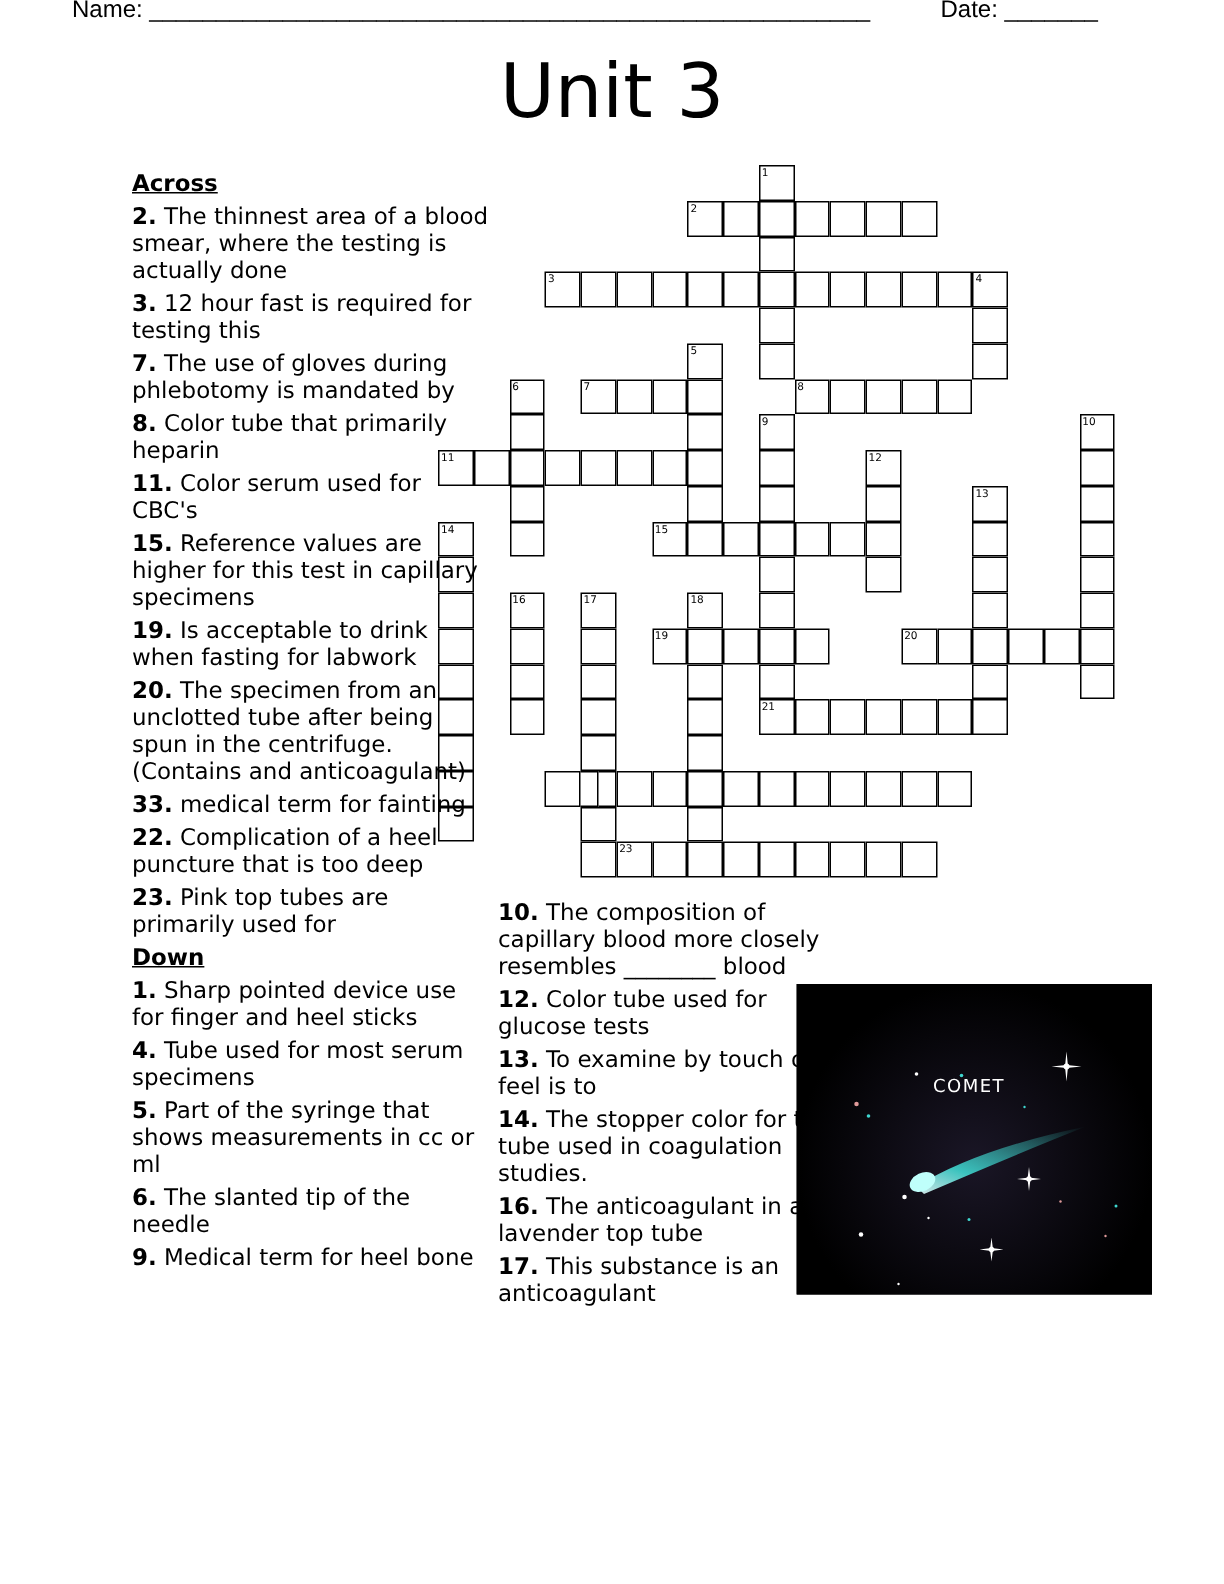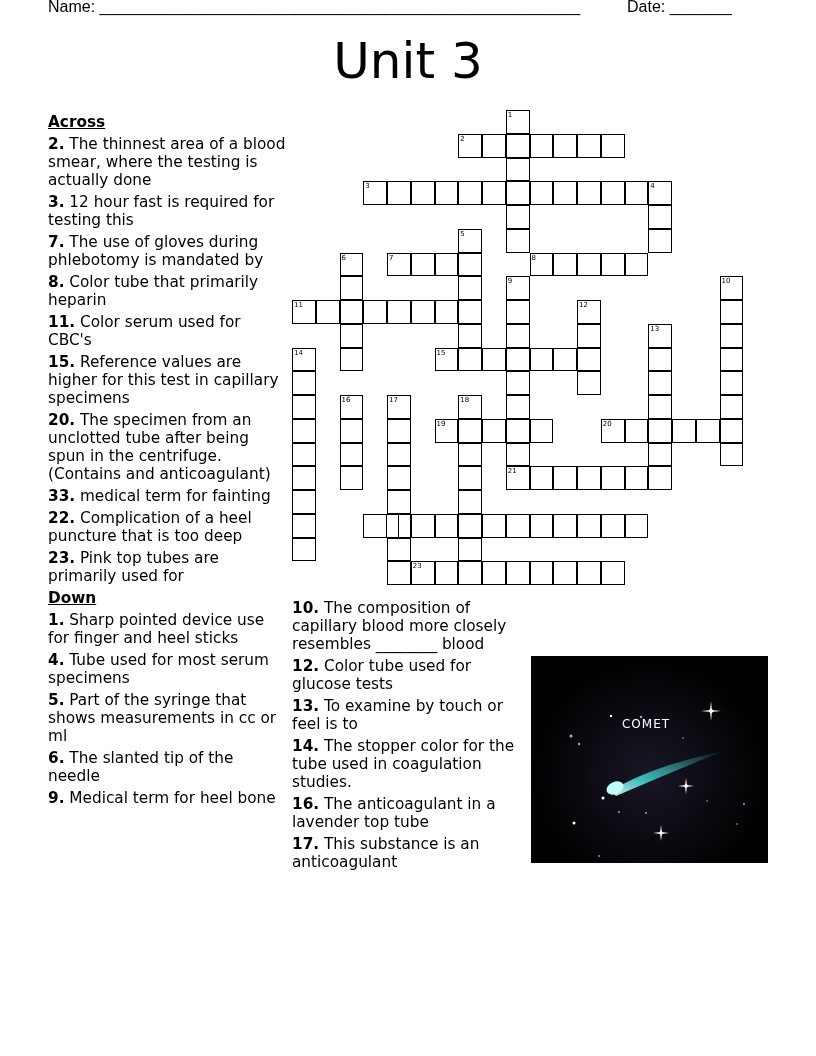--- a/index.html
+++ b/index.html
@@ -1,21 +1,21 @@
 <!DOCTYPE html>
 <html><head>
 <meta charset="utf-8">
 <style>
   html,body{margin:0;padding:0;background:#fff;}
   body{width:816px;height:1056px;position:relative;overflow:hidden;font-family:"DejaVu Sans",sans-serif;color:#000;}
   .hdr{position:absolute;top:-2px;font-family:"Liberation Sans",sans-serif;font-size:16px;}
   .hdr-name{left:48px;}
   .hdr-date{left:627px;}
   .title{position:absolute;top:32px;left:0;width:816px;text-align:center;font-family:"DejaVu Sans",sans-serif;font-size:50px;font-weight:normal;letter-spacing:0px;}
-  .clues{position:absolute;font-size:15.3px;line-height:18px;}
+  .clues{position:absolute;font-size:15.3px;line-height:18px;margin-left:40px;}
   .clues .head{text-decoration:underline;font-weight:bold;margin:0 0 4px 0;}
   .clues .clue{margin:0 0 4px 0;}
   .clues .num{font-weight:bold;}
   .col-left{left:48px;top:113px;width:240px;}
   .col-mid{left:292px;top:599px;width:235px;}
   .grid{position:absolute;left:292px;top:110px;}
   .cell{position:absolute;width:23.75px;height:23.75px;box-sizing:border-box;border:1.5px solid #000;background:#fff;}
   .cell .n{position:absolute;left:1px;top:0px;font-size:7px;line-height:8px;font-family:"DejaVu Sans",sans-serif;}
   .art{position:absolute;left:531px;top:656px;width:237px;height:207px;background:#000;overflow:hidden;}
 </style>
@@ -220,20 +220,21 @@
 
 <div class="clues col-left">
   <div class="head">Across</div>
   <div id="across-list">
       <div class="clue"><span class="num">2.</span><span> The thinnest area of a blood smear, where the testing is actually done</span></div>
       <div class="clue"><span class="num">3.</span><span> 12 hour fast is required for testing this</span></div>
       <div class="clue"><span class="num">7.</span><span> The use of gloves during phlebotomy is mandated by</span></div>
       <div class="clue"><span class="num">8.</span><span> Color tube that primarily heparin</span></div>
       <div class="clue"><span class="num">11.</span><span> Color serum used for CBC's</span></div>
       <div class="clue"><span class="num">15.</span><span> Reference values are higher for this test in capillary specimens</span></div>
+      <div class="clue"><span class="num">19.</span><span> Is acceptable to drink when fasting for labwork</span></div>
       <div class="clue"><span class="num">20.</span><span> The specimen from an unclotted tube after being spun in the centrifuge. (Contains and anticoagulant)</span></div>
       <div class="clue"><span class="num">33.</span><span> medical term for fainting</span></div>
       <div class="clue"><span class="num">22.</span><span> Complication of a heel puncture that is too deep</span></div>
       <div class="clue"><span class="num">23.</span><span> Pink top tubes are primarily used for</span></div>
     </div>
   <div class="head" style="margin-top:0">Down</div>
   <div id="down-list-a">
       <div class="clue"><span class="num">1.</span><span> Sharp pointed device use for finger and heel sticks</span></div>
       <div class="clue"><span class="num">4.</span><span> Tube used for most serum specimens</span></div>
       <div class="clue"><span class="num">5.</span><span> Part of the syringe that shows measurements in cc or ml</span></div>

